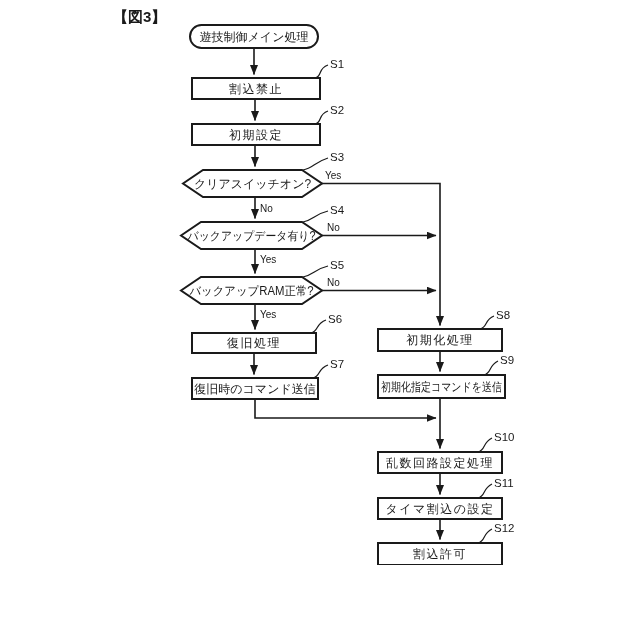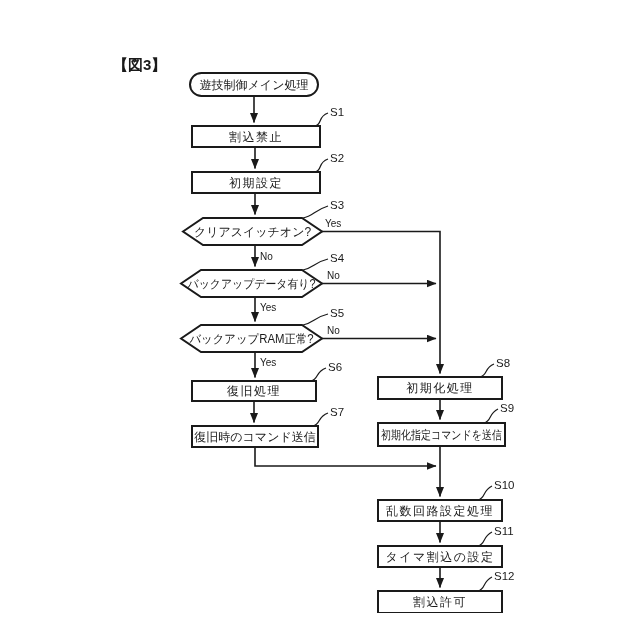--- a/index.html
+++ b/index.html
@@ -5,21 +5,20 @@
   :root{
     --ink:#1a1a1a;
     --bg:#ffffff;
   }
   html,body{margin:0;padding:0;background:var(--bg);}
   .stage{
     position:relative;
     width:640px;height:565px;
     background:var(--bg);
     font-family:"Liberation Sans", sans-serif;
-    margin-top:48px;
   }
   svg{display:block;}
   .shape{fill:var(--bg);stroke:var(--ink);stroke-width:2;}
   .edge{fill:none;stroke:var(--ink);stroke-width:1.6;}
   .squig{fill:none;stroke:var(--ink);stroke-width:1.2;}
   .node-label{
     fill:var(--ink);font-size:12px;
     font-family:"Liberation Sans", sans-serif;
     text-anchor:middle;letter-spacing:1.5px;
   }

